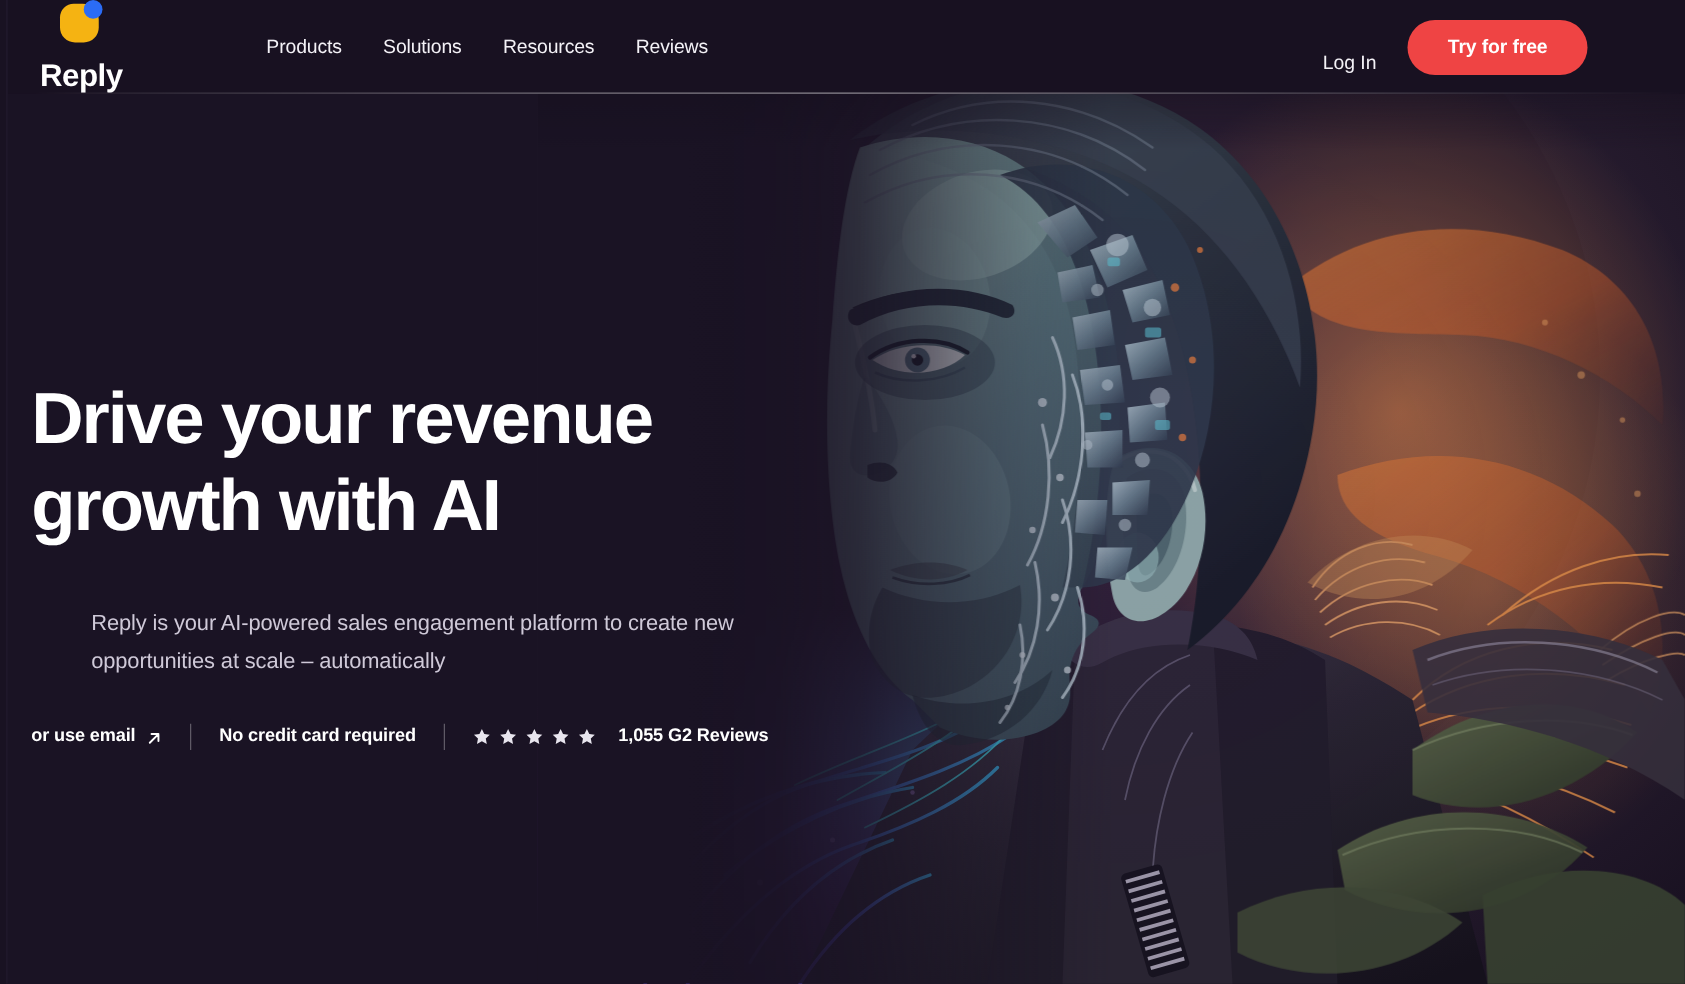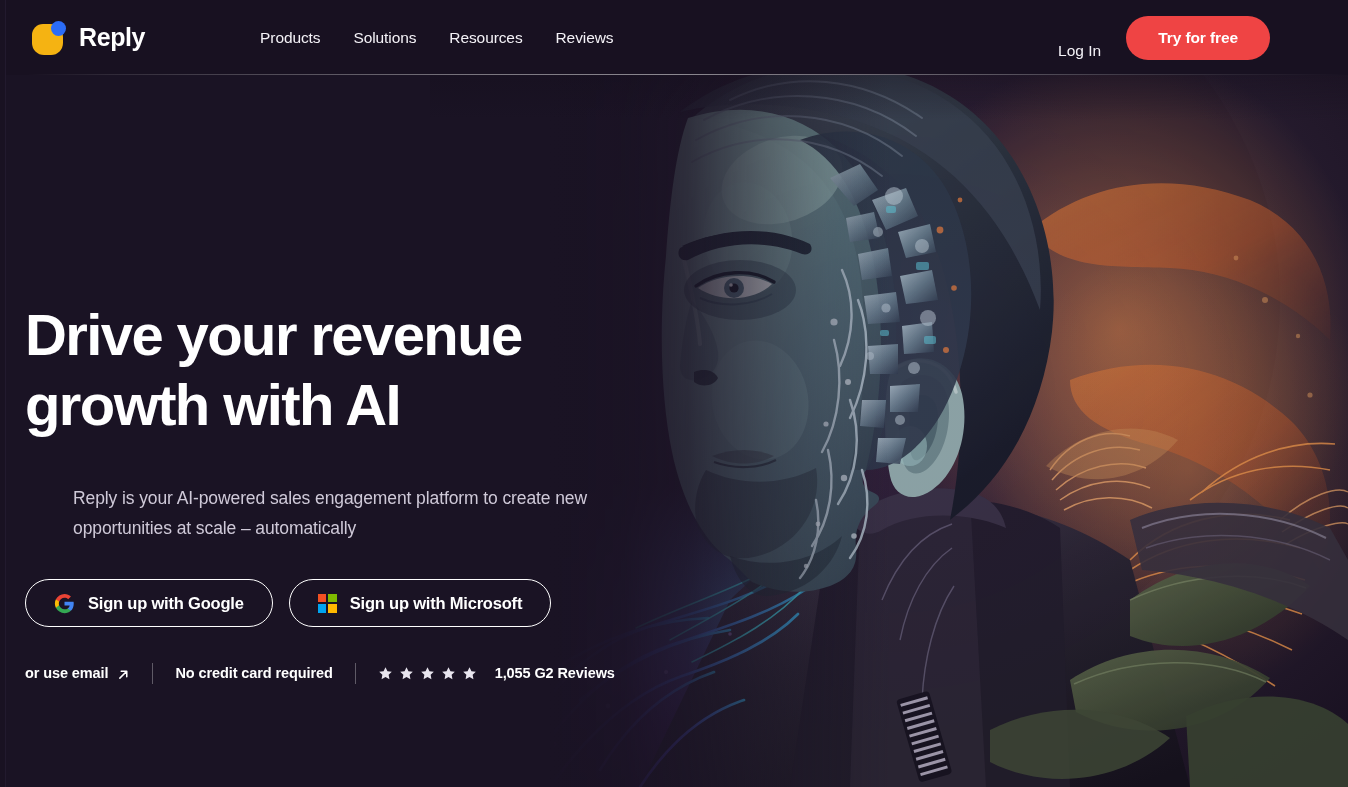--- a/index.html
+++ b/index.html
@@ -87,20 +87,21 @@
     background: #181121;
   }
 
   .brand {
     display: flex;
     align-items: center;
     gap: 13px;
     margin-left: 32px;
     cursor: pointer;
     text-decoration: none;
+    flex-direction: column;
   }
   .brand-mark {
     position: relative;
     width: 34px; height: 34px;
     flex: none;
   }
   .brand-mark .squircle {
     position: absolute;
     left: 0; top: 3px;
     width: 31px; height: 31px;
@@ -656,43 +657,20 @@
   <div class="header-rule"></div>
 
   <div class="hero-copy">
 
     <h1 class="headline">Drive your revenue
 growth with AI</h1>
 
     <p class="subhead">Reply is your AI-powered sales engagement platform to create new
 opportunities at scale – automatically</p>
 
-    <div class="signup-row">
-
-      <button class="oauth-btn">
-        <svg class="g-icon" viewBox="0 0 48 48">
-          <path fill="#4285F4" d="M45.12 24.5c0-1.57-.14-3.08-.4-4.5H24v8.51h11.84c-.51 2.75-2.06 5.08-4.39 6.64v5.52h7.11c4.16-3.83 6.56-9.47 6.56-16.17z"></path>
-          <path fill="#34A853" d="M24 46c5.94 0 10.92-1.97 14.56-5.33l-7.11-5.52c-1.97 1.32-4.49 2.1-7.45 2.1-5.73 0-10.58-3.87-12.31-9.07H4.34v5.7C7.96 41.07 15.4 46 24 46z"></path>
-          <path fill="#FBBC05" d="M11.69 28.18C11.25 26.86 11 25.45 11 24s.25-2.86.69-4.18v-5.7H4.34C2.85 17.09 2 20.45 2 24s.85 6.91 2.34 9.88l7.35-5.7z"></path>
-          <path fill="#EA4335" d="M24 10.75c3.23 0 6.13 1.11 8.41 3.29l6.31-6.31C34.91 4.18 29.93 2 24 2 15.4 2 7.96 6.93 4.34 14.12l7.35 5.7c1.73-5.2 6.58-9.07 12.31-9.07z"></path>
-        </svg>
-        <span>Sign up with Google</span>
-      </button>
-
-      <button class="oauth-btn">
-        <span class="ms-icon">
-          <i style="background:#f25022"></i>
-            <i style="background:#7fba00"></i>
-          <i style="background:#00a4ef"></i>
-            <i style="background:#ffb900"></i>
-        </span>
-        <span>Sign up with Microsoft</span>
-      </button>
-
-    </div>
 
     <div class="meta-row">
 
       <span class="meta-email">
         <span>or use email</span>
         <svg class="arrow-ne" viewBox="0 0 16 16">
           <path d="M3.5 12.5 L12 4 M5.2 4 H12 V10.8" stroke="#ffffff" stroke-width="1.9" fill="none" stroke-linecap="round" stroke-linejoin="round"></path>
         </svg>
       </span>
 

